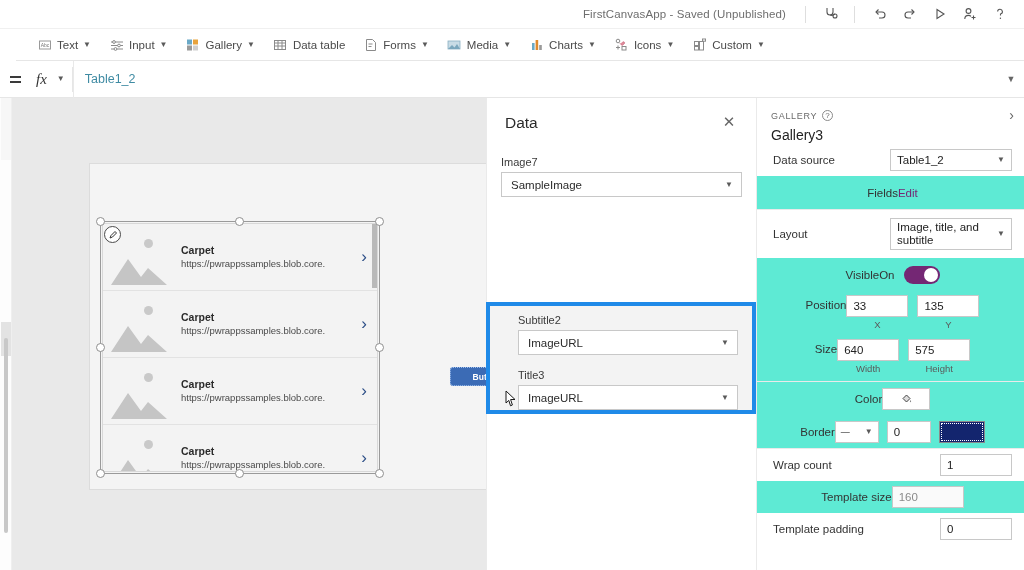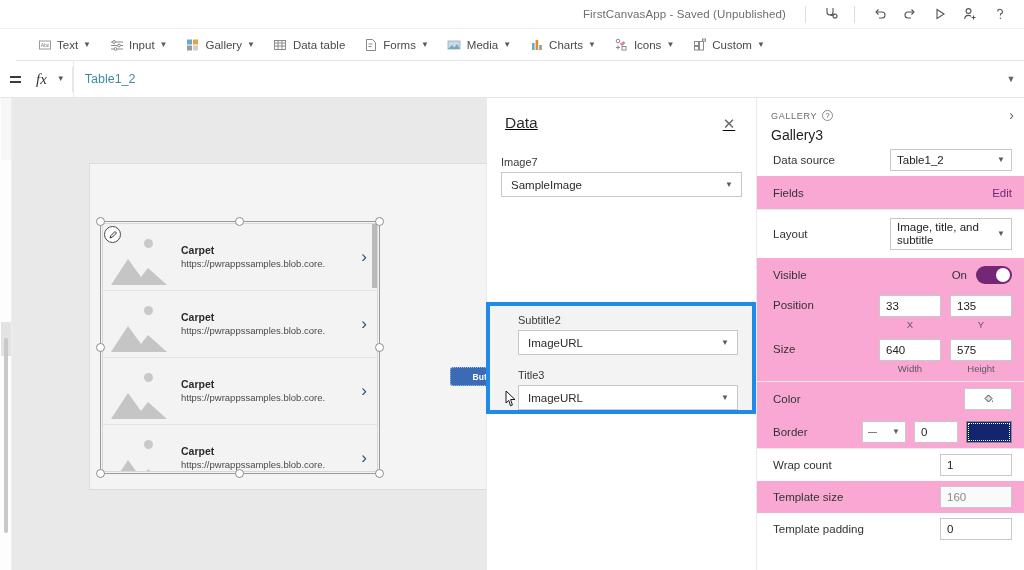--- a/index.html
+++ b/index.html
@@ -153,23 +153,22 @@
     display: flex; align-items: center; justify-content: flex-end;
     padding-right: 3px; overflow: hidden;
   }
 
   
   .data-panel {
     position: absolute; left: 486px; top: 0; width: 270px; height: 472px;
     background: #ffffff; border-left: 1px solid #eaeaea;
   }
   .dp-head {
-    display: flex; align-items: center; justify-content: space-between;
+    display: flex; justify-content: space-between;
     padding: 16px 18px 0 18px;
-    text-decoration: underline;
   }
   .dp-title { font-size: 15.5px; color: #2b2b2b; }
   .dp-close { color: #666; font-size: 15px; line-height: 1; width: 18px; text-align: center; }
   .dp-body { padding: 24px 14px 0 14px; }
   .fld-label { font-size: 11px; color: #3a3a3a; margin-bottom: 4px; }
   .fld-select {
     height: 25px; border: 1px solid #c8c8c8; background: #ffffff;
     display: flex; align-items: center; justify-content: space-between;
     padding: 0 8px 0 9px; font-size: 11.5px; color: #2b2b2b;
   }
@@ -204,21 +203,21 @@
   .pp-tabs {
     display: flex; gap: 22px; padding: 12px 16px 0 16px;
     border-bottom: 1px solid #e8e8e8;
   }
   .pp-tab { font-size: 11.5px; color: #444; padding-bottom: 7px; }
   .pp-tab.active { color: #1f1f1f; font-weight: bold; border-bottom: 2px solid #742774; }
   .prow {
     display: flex; align-items: center; justify-content: space-between;
     padding: 0 12px 0 16px; height: 33px; font-size: 11.5px; color: #333;
   }
-  .prow.shade { background: #f9a8d4; }
+  .prow.shade { background: #5eead4; justify-content: center; }
   .pgroup { border-bottom: 1px solid #eaeaea; }
   .pinput {
     border: 1px solid #c8c8c8; background: #ffffff; height: 22px;
     display: flex; align-items: center; padding: 0 6px;
     font-size: 11.5px; color: #222;
   }
   .pselect {
     border: 1px solid #c8c8c8; background: #ffffff; min-height: 22px;
     display: flex; align-items: center; justify-content: space-between;
     padding: 2px 6px; font-size: 11.5px; color: #222; gap: 4px;

